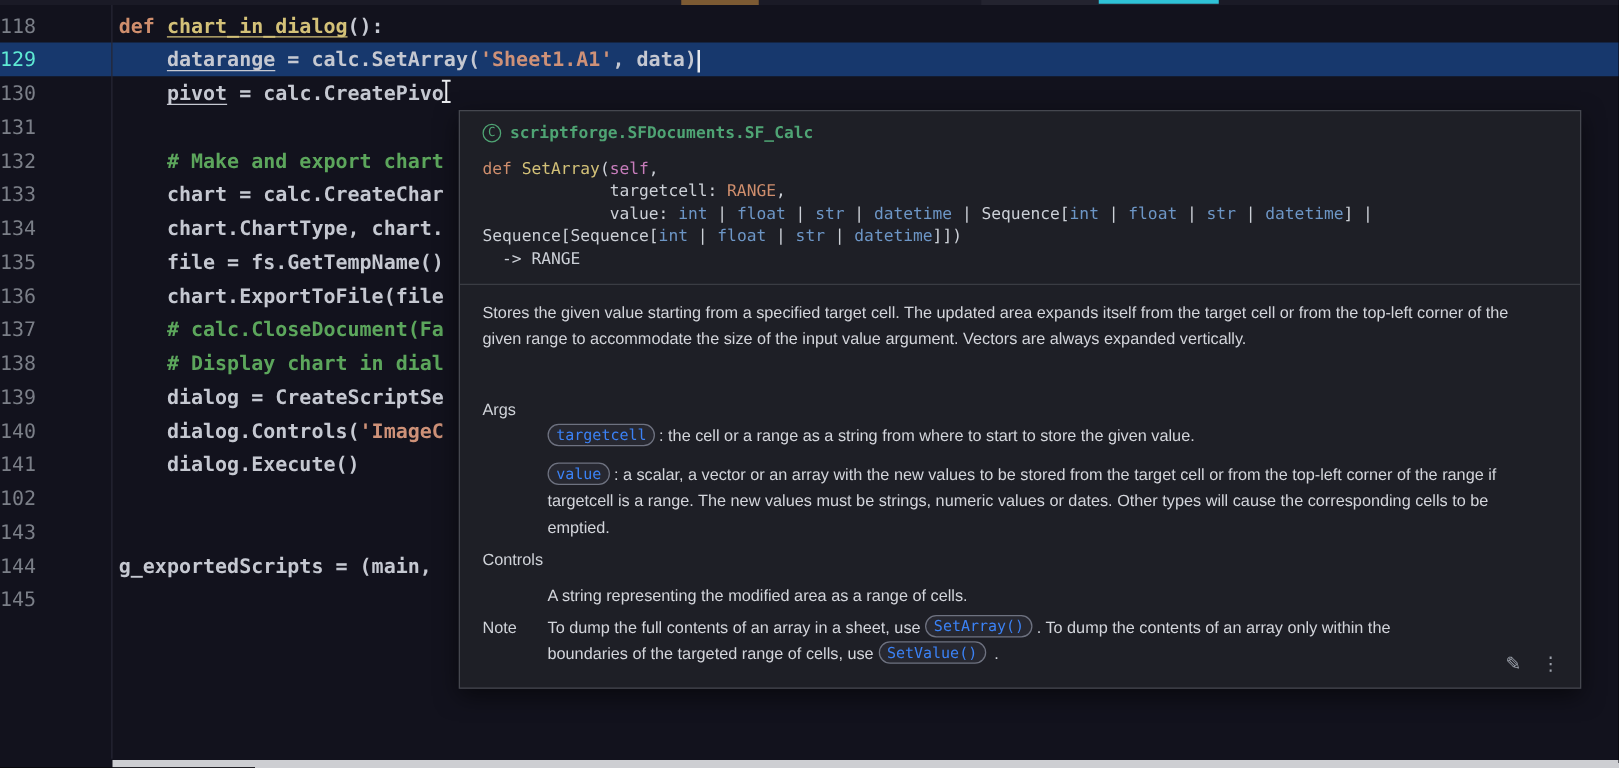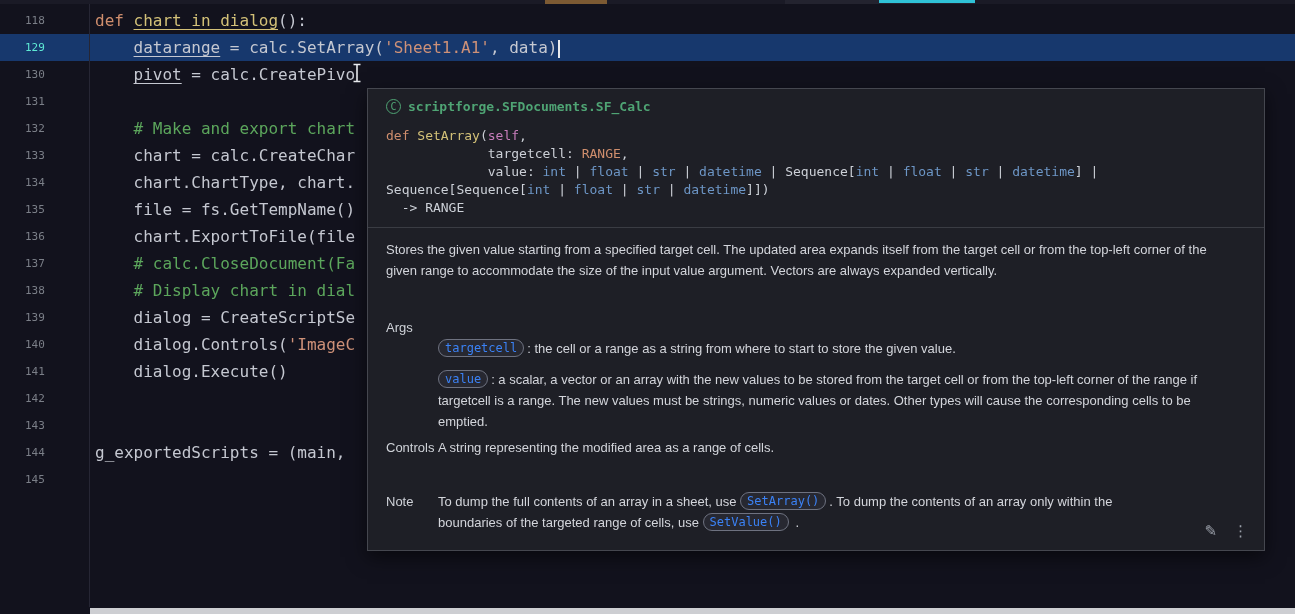--- a/index.html
+++ b/index.html
@@ -8,23 +8,23 @@
   
   .tabstrip{position:absolute;top:0;left:0;width:100%;height:4px;background:#1a1a26;}
   .seg{position:absolute;top:0;height:4px;}
   .seg-tab{left:785px;width:190px;background:#23232f;}
   .seg-brown{left:545px;width:62px;background:#7c5a33;}
   .seg-accent{left:879px;width:96px;height:3px;background:#2fc2d7;}
   
   .rows{position:absolute;top:4px;left:0;right:0;padding-top:3px;}
   .row{display:flex;height:27px;line-height:27px;font-size:16px;white-space:pre;color:#c5c8d1;}
   .row.current{background:#17386d;}
-  .lnum{flex:0 0 90px;box-sizing:border-box;padding-left:25px;color:#7b7f88;font-size:11px;}
+  .lnum{flex:0 0 90px;box-sizing:border-box;color:#7b7f88;font-size:16px;}
   .row.current .lnum{color:#5eead4;}
-  .ltext{padding-left:5px;}
+  .ltext{padding-left:5px;font-weight:bold;}
   .gutter-border{position:absolute;top:4px;bottom:7px;left:89px;width:1px;background:#26263396;background:#262634;}
   .kw{color:#cf8e6d;}
   .str{color:#ce9178;}
   .param{color:#b07bc4;}
   .comment{color:#5ca65c;}
   .plain{color:#c5c8d1;}
   .defname{color:#d3c178;}
   .underline{text-decoration:underline;text-underline-offset:3px;}
   .caret{display:inline-block;width:2px;height:18px;background:#e8eaee;vertical-align:middle;margin-left:1px;}
   
@@ -44,21 +44,21 @@
   .pp-sig{position:absolute;left:18px;top:38px;font:13px "DejaVu Sans Mono",monospace;line-height:18px;white-space:pre;}
   .sg-kw{color:#cf8e6d;}.sg-fn{color:#d3c178;}.sg-self{color:#c77dbb;}
   .sg-type{color:#6d96c6;}.sg-warm{color:#cf8e6d;text-align:center;}.sg-plain{color:#ccd0d7;}
   .pp-divider{position:absolute;left:0;right:0;top:138px;height:1px;background:#3a3c43;}
   .pp-desc{position:absolute;left:18px;top:150px;width:838px;font-size:13px;line-height:21px;}
   .pp-label{position:absolute;left:18px;font-size:13px;line-height:18px;color:#cfd2d8;}
   .pp-args-label{top:230px;}
   .pp-args{position:absolute;left:70px;top:249px;width:790px;font-size:13px;line-height:21px;}
   .pp-arg{margin-bottom:10px;}
   .pp-returns-label{top:350px;}
-  .pp-returns-text{position:absolute;left:70px;top:348px;width:790px;font-size:13px;line-height:21px;}
+  .pp-returns-text{position:absolute;left:70px;top:377px;width:790px;font-size:13px;line-height:21px;}
   .pp-note-label{top:404px;}
   .pp-note-text{position:absolute;left:70px;top:402px;width:740px;font-size:13px;line-height:21px;}
   .chip{display:inline-block;border:1px solid #6e7280;border-radius:9px;padding:0 6px;
         font:12px "DejaVu Sans Mono",monospace;line-height:16px;color:#3b82f6;background:#272831;
         margin-right:3px;position:relative;top:-1px;}
   .pp-actions{position:absolute;right:16px;bottom:10px;display:flex;gap:16px;align-items:center;
               color:#9ba0aa;font-size:15px;}
   .pp-actions span{cursor:pointer;}
 </style>
 </head>
@@ -80,21 +80,21 @@
       <div class="row"><span class="lnum">132</span><span class="ltext"><span class="comment">    # Make and export chart</span></span></div>
       <div class="row"><span class="lnum">133</span><span class="ltext"><span class="plain">    chart = calc.CreateChar</span></span></div>
       <div class="row"><span class="lnum">134</span><span class="ltext"><span class="plain">    chart.ChartType, chart.</span></span></div>
       <div class="row"><span class="lnum">135</span><span class="ltext"><span class="plain">    file = fs.GetTempName()</span></span></div>
       <div class="row"><span class="lnum">136</span><span class="ltext"><span class="plain">    chart.ExportToFile(file</span></span></div>
       <div class="row"><span class="lnum">137</span><span class="ltext"><span class="comment">    # calc.CloseDocument(Fa</span></span></div>
       <div class="row"><span class="lnum">138</span><span class="ltext"><span class="comment">    # Display chart in dial</span></span></div>
       <div class="row"><span class="lnum">139</span><span class="ltext"><span class="plain">    dialog = CreateScriptSe</span></span></div>
       <div class="row"><span class="lnum">140</span><span class="ltext"><span class="plain">    dialog.Controls(</span><span class="str">'ImageC</span></span></div>
       <div class="row"><span class="lnum">141</span><span class="ltext"><span class="plain">    dialog.Execute()</span></span></div>
-      <div class="row"><span class="lnum">142</span><span class="ltext"></span></div>
+      <div class="row"><span class="lnum">102</span><span class="ltext"></span></div>
       <div class="row"><span class="lnum">143</span><span class="ltext"></span></div>
       <div class="row"><span class="lnum">144</span><span class="ltext"><span class="plain">g_exportedScripts = (main, </span></span></div>
       <div class="row"><span class="lnum">145</span><span class="ltext"></span></div>
     </div>
   <div class="gutter-border"></div>
 
   <div class="ibeam">
     <svg width="10" height="20" viewBox="0 0 10 20">
       <path d="M1.5 1.5 H8.5 M5 1.5 V18.5 M1.5 18.5 H8.5" stroke="#e8eaee" stroke-width="1.6" fill="none"></path>
     </svg>

